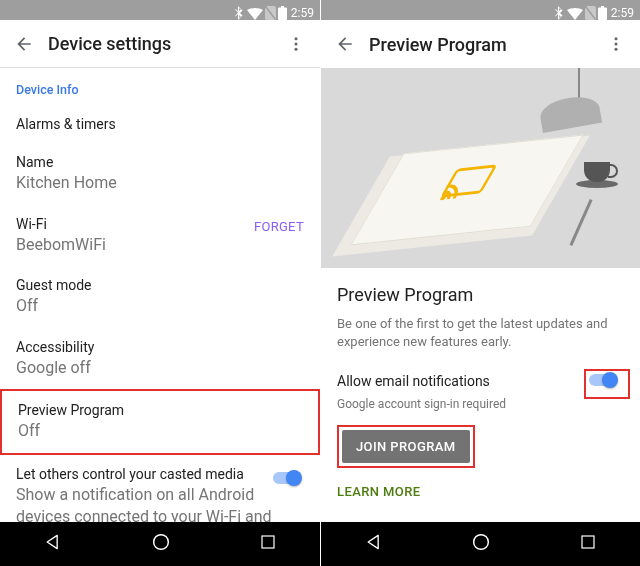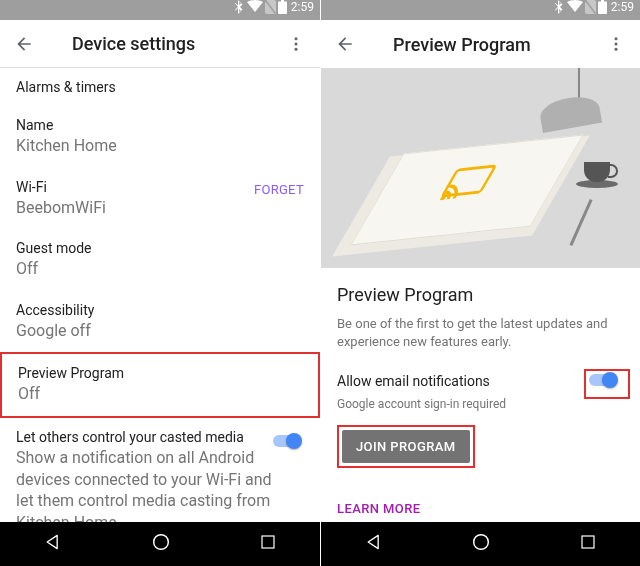--- a/index.html
+++ b/index.html
@@ -1,24 +1,24 @@
 <!DOCTYPE html>
 <html><head>
 <meta charset="utf-8">
 <style>
   * { box-sizing: border-box; margin: 0; padding: 0; }
   body { font-family: Roboto, Arial, sans-serif; background: #fff; width: 640px; height: 566px; display: flex; overflow: hidden; }
   .screen { width: 320px; height: 566px; background: #fff; position: relative; display: flex; flex-direction: column; }
   .screen + .screen { border-left: 1px solid #fff; }
 
-  .status-bar { height: 20px; background: #9e9e9e; display: flex; align-items: flex-start; justify-content: flex-end; padding: 0 6px; gap: 2px; color: #fff; font-size: 12px; }
+  .status-bar { height: 20px; background: #9e9e9e; display: flex; align-items: flex-end; justify-content: flex-end; padding: 0 6px; gap: 2px; color: #fff; font-size: 12px; }
   .status-bar svg { display: block; }
   .status-time { font-size: 12px; margin-left: 2px; }
 
-  .app-bar { height: 48px; display: flex; align-items: center; padding: 0 8px; border-bottom: 1px solid #e0e0e0; gap: 24px; }
+  .app-bar { height: 48px; display: flex; align-items: center; padding: 0 8px; border-bottom: 1px solid #e0e0e0; }
   .app-bar .back { width: 32px; height: 32px; display: flex; align-items: center; justify-content: center; margin-right: 8px; }
   .app-bar .title { font-size: 18px; font-weight: 500; color: #212121; flex: 1; }
   .app-bar .overflow { width: 32px; height: 32px; display: flex; align-items: center; justify-content: center; }
 
   .content { flex: 1; overflow: hidden; position: relative; }
   .section-header { color: #3b78e7; font-size: 12.5px; font-weight: 500; padding: 14px 16px 8px; }
   .item { padding: 11px 16px; position: relative; }
   .item .label { font-size: 14px; color: #212121; }
   .item .sub { font-size: 16px; color: #757575; margin-top: 2px; line-height: 1.35; }
   .item .action { position: absolute; right: 16px; top: 14px; font-size: 13px; font-weight: 400; color: #8b5cf6; letter-spacing: .3px; }
@@ -46,21 +46,21 @@
 
   .pp-body { padding: 16px; }
   .pp-title { font-size: 18px; color: #212121; margin-bottom: 10px; }
   .pp-desc { font-size: 13px; color: #757575; line-height: 1.4; margin-bottom: 18px; }
   .pp-row { position: relative; padding: 4px 0 14px; }
   .pp-row .label { font-size: 14px; color: #212121; }
   .pp-row .sub { font-size: 12px; color: #757575; margin-top: 8px; }
   .pp-row .toggle-wrap { position: absolute; right: -6px; top: 0; padding: 4px; }
   .join-btn { display: inline-block; background: #737373; color: #fff; font-size: 13px; font-weight: 500; padding: 9px 14px; border-radius: 2px; letter-spacing: .4px; }
   .join-wrap { display:inline-block; padding:3px; }
-  .learn-more { font-size: 13px; font-weight: 500; color: #a21caf; letter-spacing: .4px; margin-top: 33px; }
+  .learn-more { font-size: 13px; font-weight: 500; color: #4d7c0f; letter-spacing: .4px; margin-top: 16px; }
 </style>
 </head>
 <body>
 
 <div class="screen">
   <div class="status-bar">
     <svg width="10" height="14" viewBox="0 0 10 14">
         <path d="M3 0v5.5L.5 3 0 3.5 3 6.7 0 10l.5.5L3 8v6l4.5-4.5L5 7l2.5-2.5L3 0zm1.2 1.8 1.7 1.7L4.2 5V1.8zm0 7.2 1.7 1.5-1.7 1.7V9z" fill="#fff"></path>
       </svg>
     <svg width="16" height="12" viewBox="0 0 16 12">
@@ -86,20 +86,21 @@
     <div class="overflow">
       <svg width="18" height="18" viewBox="0 0 24 24">
           <circle cx="12" cy="5" r="2" fill="#5f6368"></circle>
           <circle cx="12" cy="12" r="2" fill="#5f6368"></circle>
           <circle cx="12" cy="19" r="2" fill="#5f6368"></circle>
         </svg>
     </div>
   </div>
 
   <div class="content">
+    <div class="section-header">Device Info</div>
 
     <div class="item">
       <div class="label">Alarms &amp; timers</div>
     </div>
 
     <div class="item">
       <div class="label">Name</div>
       <div class="sub">Kitchen Home</div>
     </div>
 

